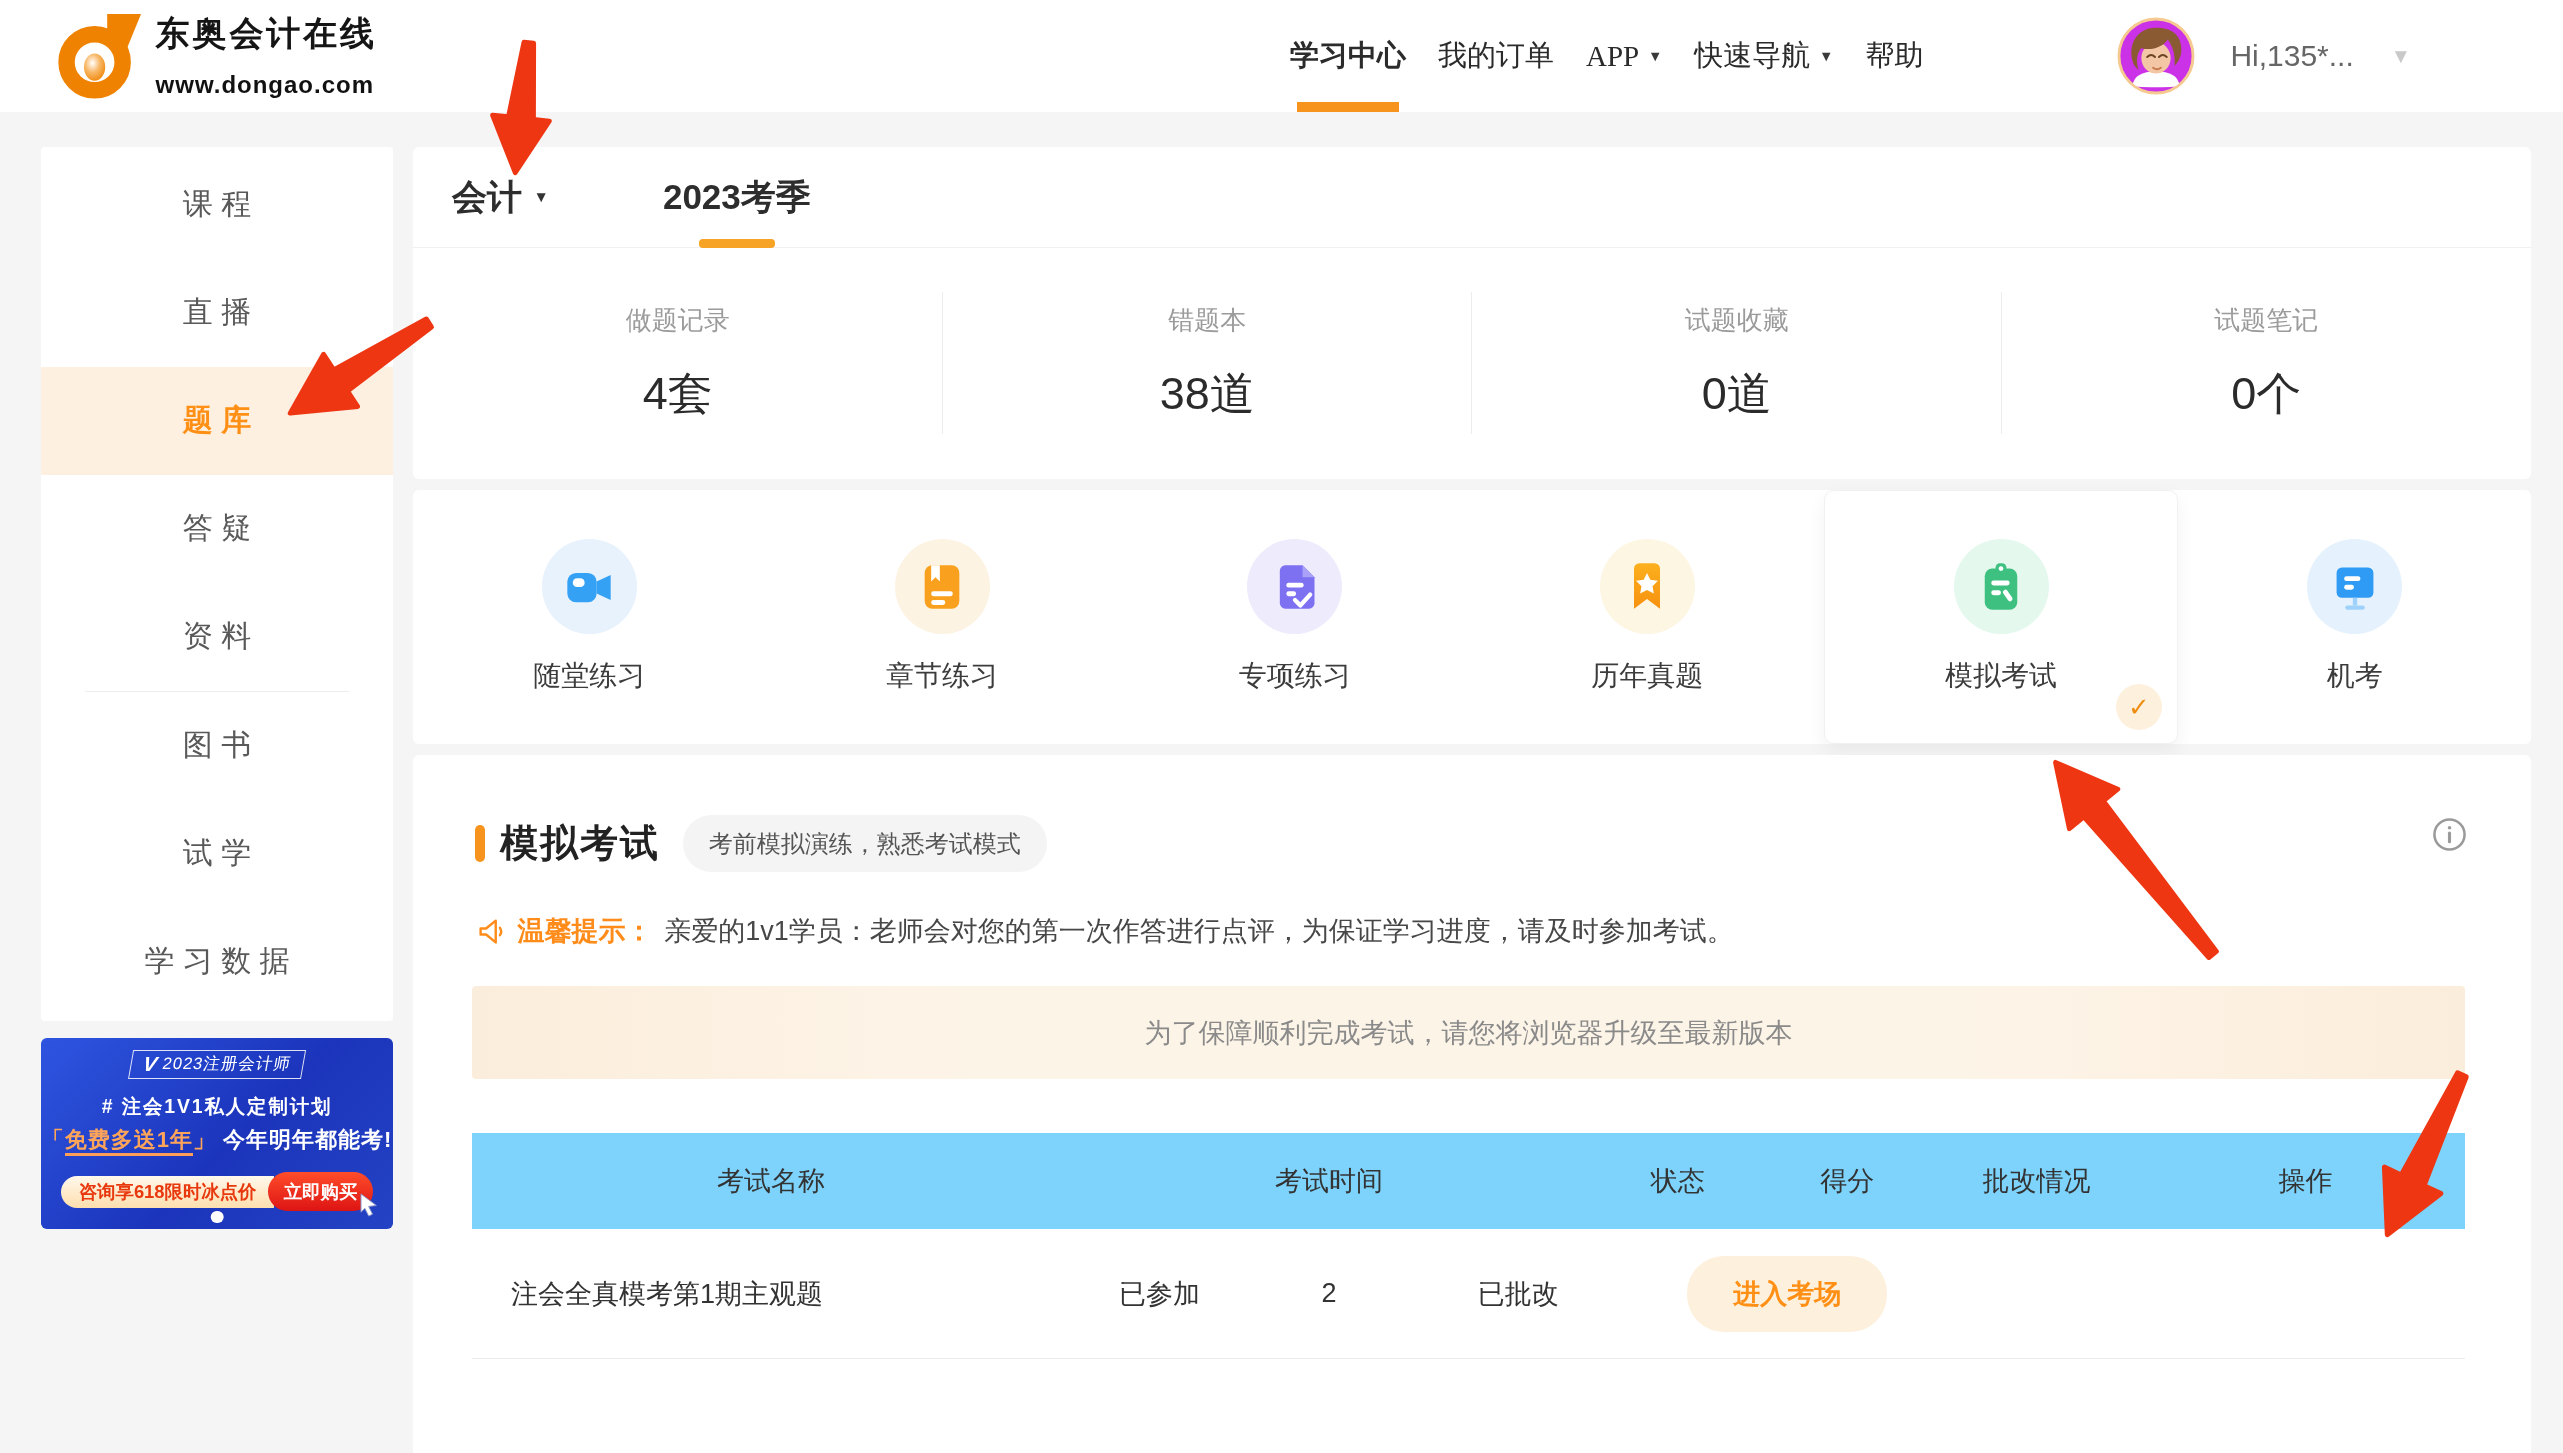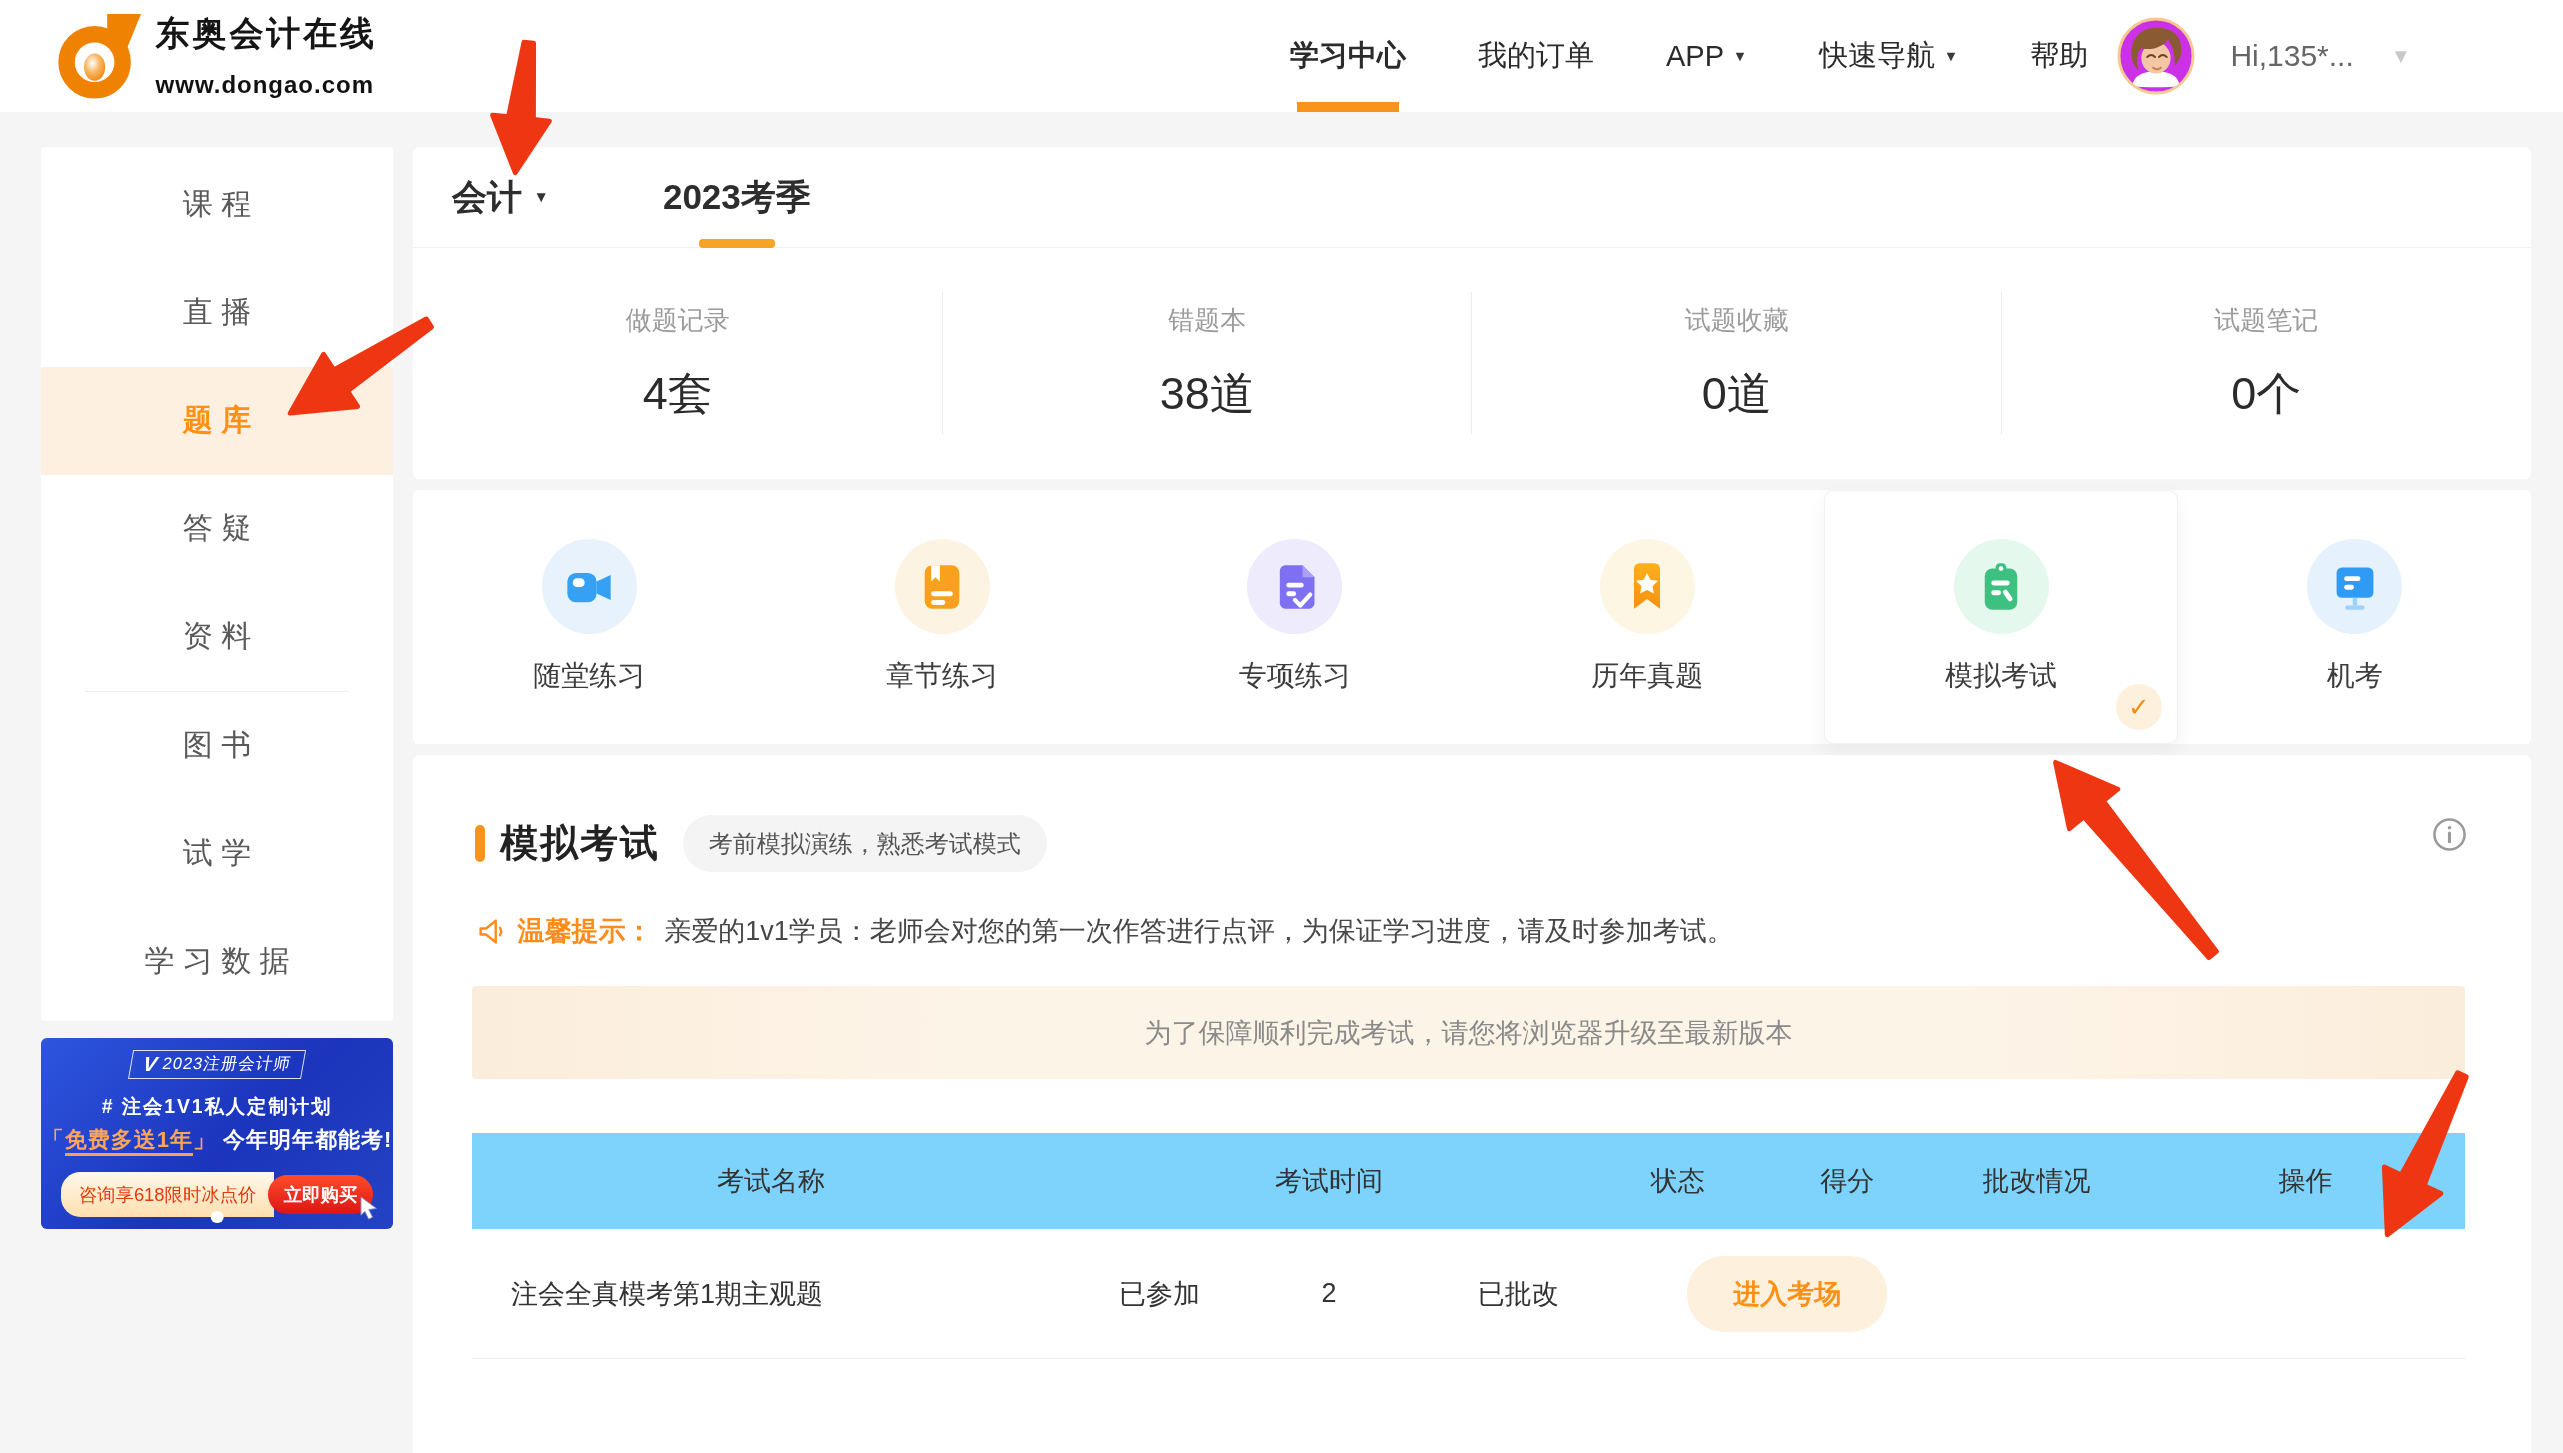--- a/index.html
+++ b/index.html
@@ -5,21 +5,21 @@
   * { margin:0; padding:0; box-sizing:border-box; }
   html,body { width:2563px; height:1453px; overflow:hidden; }
   body { font-family:"Liberation Sans","DejaVu Sans",sans-serif; background:#f5f5f6; }
   #page { position:relative; width:2563px; height:1453px; background:#f5f5f6; }
 
   
   .header { position:absolute; left:0; top:0; width:2563px; height:112px; background:#ffffff; }
   .logo-wrap { position:absolute; left:53px; top:10.7px; display:flex; align-items:center; gap:13.6px; }
   .brand-text .brand-title { font-size:34px; font-weight:700; color:#151515; letter-spacing:2.9px; }
   .brand-text .brand-url { font-size:24px; font-weight:700; color:#111; margin-top:14px; letter-spacing:1px; }
-  .topnav { position:absolute; left:1290px; top:0; height:112px; display:flex; align-items:stretch; gap:72px; }
+  .topnav { position:absolute; left:1290px; top:0; height:112px; display:flex; align-items:stretch; gap:32px;font-family:Liberation Serif, serif; }
   .nav-item { display:flex; align-items:center; gap:8.7px; font-size:29px; color:#2b2b2b; cursor:pointer; position:relative; }
   .nav-item.active { font-weight:700; }
   .nav-item.active::after { content:""; position:absolute; left:6%; bottom:0; width:88%; height:9.7px; background:#f7941e; }
   .nav-caret { font-size:14.6px; color:#3a3a3a; }
   .user-chip { position:absolute; left:2117px; top:0; height:112px; display:flex; align-items:center; gap:19.4px; }
   .greeting { font-size:30px; color:#666;margin-left:16px; }
   .user-caret { font-size:20.4px; color:#c9c9c9; margin-left:17.5px; }
 
   
   .sidebar { position:absolute; left:41px; top:147px; width:352px; height:874px; background:#fff; border-radius:3.9px; padding-top:3.9px; }
@@ -32,22 +32,22 @@
            background:linear-gradient(135deg,#2e55e0 0%,#1b34bb 55%,#2443c4 100%); cursor:pointer; }
   .promo-badge { position:absolute; left:50%; top:11.6px; transform:translateX(-50%) skewX(-10deg);
                  border:1px solid rgba(255,255,255,.85); padding:1.9px 11.6px; display:flex; gap:5.8px; align-items:center; }
   .promo-badge .v { font-style:italic; font-weight:900; font-size:20.4px; color:#fff; }
   .promo-badge .badge-txt { font-size:16.5px; color:#fff; letter-spacing:1px; }
   .promo-line1 { position:absolute; top:55px; width:100%; text-align:center; color:#fff; font-size:19.4px; font-weight:700; letter-spacing:1.9px; }
   .promo-line2 { position:absolute; top:87px; width:100%; text-align:center; font-size:22px; font-weight:800; color:#fff; letter-spacing:1px; }
   .promo-line2 .em-wrap { color:#ffa559; }
   .promo-line2 .em { border-bottom:3.9px solid #ff9e57; padding-bottom:1px; }
   .promo-cta { position:absolute; top:134px; width:100%; display:flex; justify-content:center; align-items:center; }
-  .cta-left { height:45px; display:flex; align-items:center; padding:0 17.5px; border-radius:19.4px 0 0 19.4px;
-              background:linear-gradient(180deg,#fff8ec,#ffdfae); color:#e8380d; font-size:18.4px; font-weight:400; }
+  .cta-left { height:32px; display:flex; align-items:center; padding:0 17.5px; border-radius:19.4px 0 0 19.4px;
+              background:linear-gradient(180deg,#fff8ec,#ffdfae); color:#e8380d; font-size:18.4px; font-weight:700; }
   .cta-right { height:39px; display:flex; align-items:center; padding:0 15.5px; margin-left:-5.8px; border-radius:19.4px;
                background:linear-gradient(180deg,#ff4d2a,#dd1414); color:#fff; font-size:18.4px; font-weight:700; position:relative; }
   .cursor-icon { position:absolute; right:-7.8px; bottom:-11.6px; }
   .promo-dot { position:absolute; left:50%; bottom:5.8px; transform:translateX(-50%); width:12.6px; height:12.6px; border-radius:50%; background:#fff; }
 
   
   .card { position:absolute; background:#fff; border-radius:5.8px; }
 
   
   #card-tabs { left:413px; top:147px; width:2118px; height:332px; }

